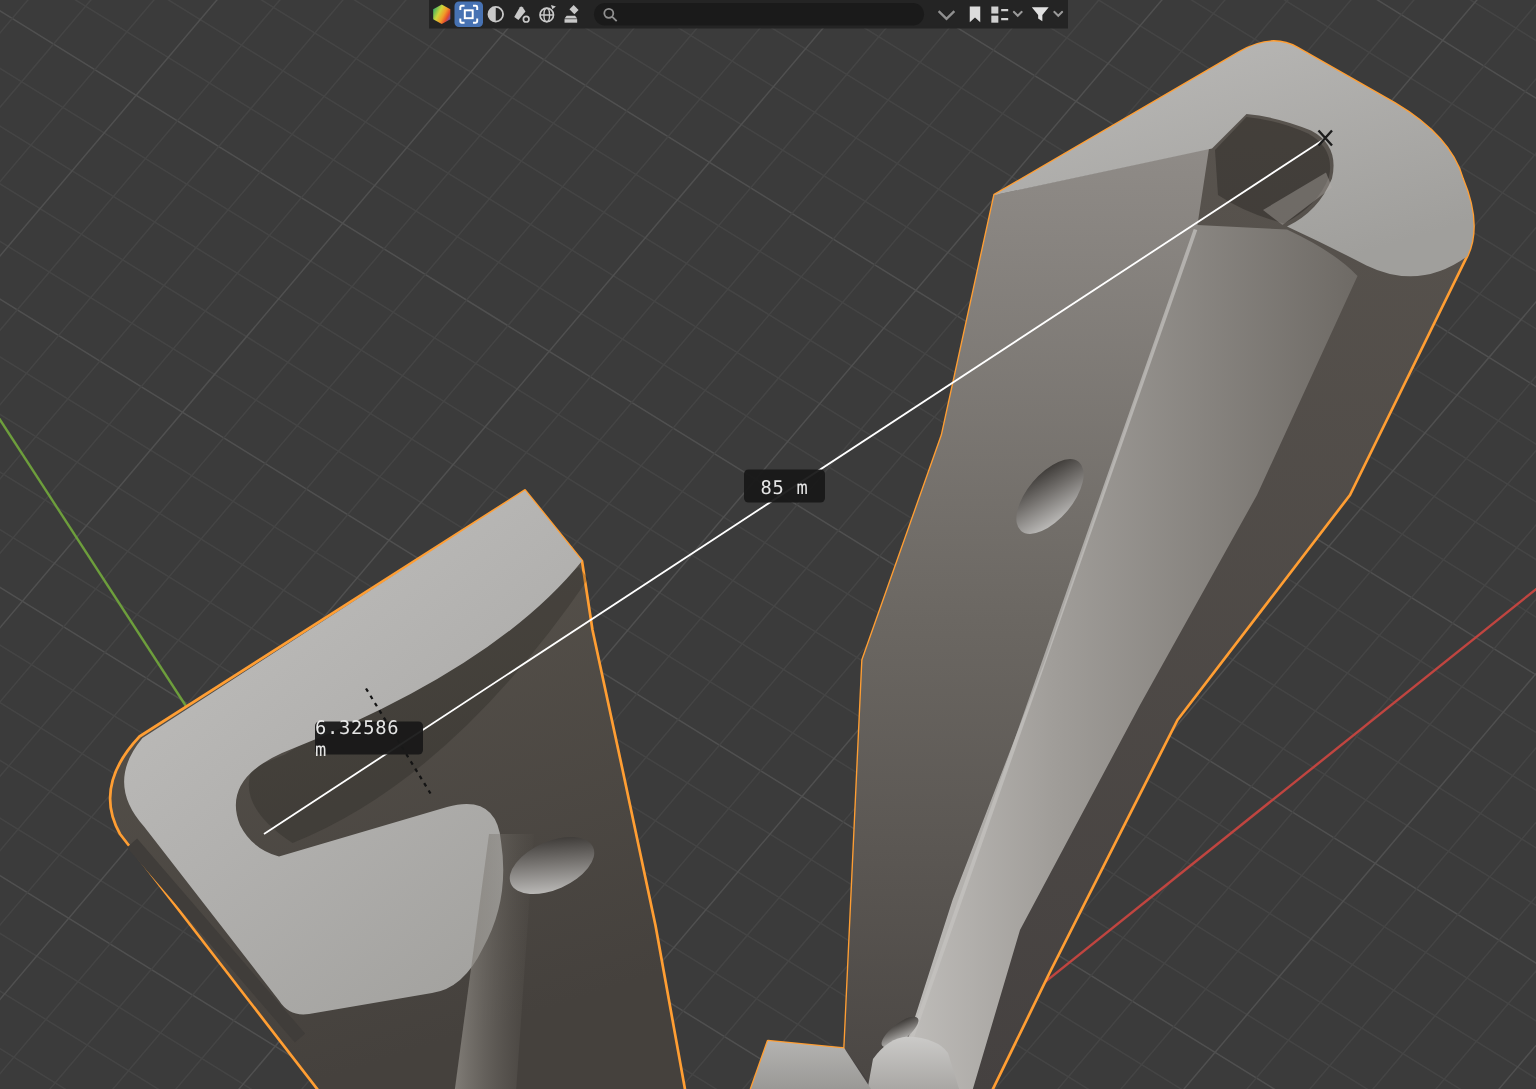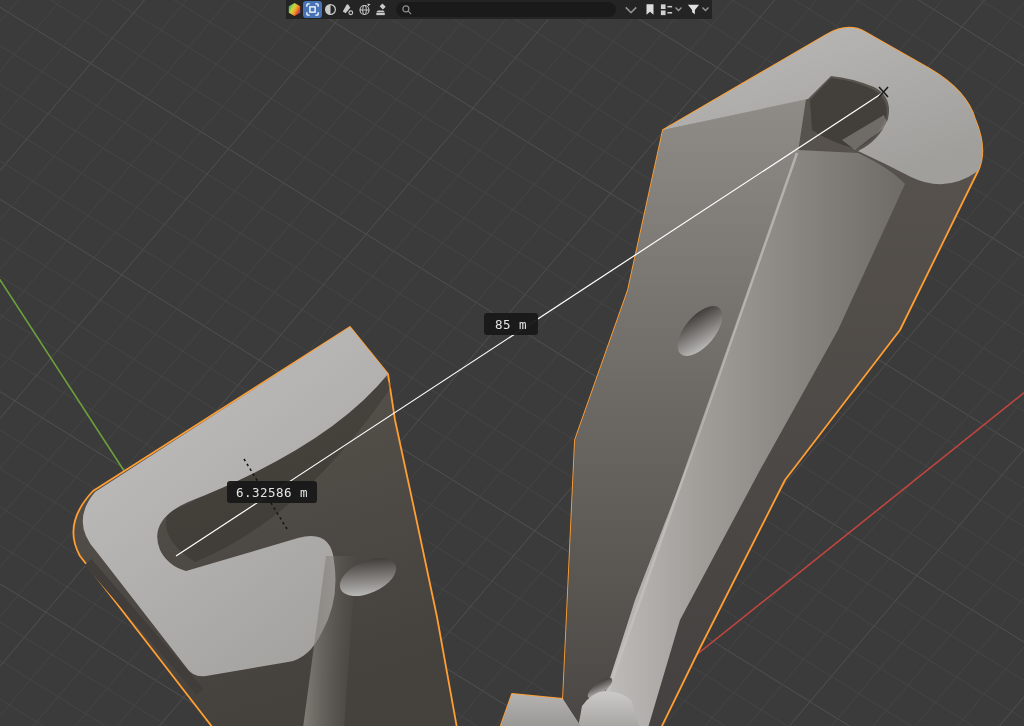--- a/index.html
+++ b/index.html
@@ -17,22 +17,22 @@
   .gl.major{stroke:var(--grid-major);}
   .axis-y{stroke:var(--axis-y);stroke-width:1.6;}
   .axis-x{stroke:var(--axis-x);stroke-width:1.6;}
   .silhouette{stroke:var(--selection-outline);stroke-width:1.8;stroke-linejoin:round;}
   .measure{stroke:var(--measure-line);stroke-width:1.2;fill:none;}
   .measure-dash{stroke:#141414;stroke-width:1.5;stroke-dasharray:2.5 3.2;fill:none;}
   .measure-cross{stroke:#1c1c1c;stroke-width:1.6;fill:none;}
   .mlabel{position:absolute;z-index:5;background:var(--label-bg);opacity:0.95;border-radius:3px;
           color:var(--label-text);font-family:"DejaVu Sans Mono",monospace;font-size:12.5px;
           display:flex;align-items:center;justify-content:center;letter-spacing:.5px;}
-  #label-total{left:484px;top:313px;width:54px;height:22px;}
-  #label-segment{left:227px;top:481px;width:90px;height:22px;}
+  #label-total{left:496px;top:313px;width:54px;height:22px;}
+  #label-segment{left:210px;top:481px;width:72px;height:22px;}
   
   #topbar{position:absolute;left:286px;top:0;width:426px;height:19px;z-index:10;
           background:var(--topbar-bg);display:flex;align-items:center;padding:0;box-sizing:border-box;}
   .tb-btn{height:17px;min-width:17px;display:flex;align-items:center;justify-content:center;
           border:none;background:transparent;padding:0 1px;margin:0;cursor:default;}
   .tb-btn.active{background:var(--active-tool);border-radius:3px;min-width:19px;}
   .tb-btn svg{display:block;}
   #search-box{flex:1;height:15px;margin:0 5px 0 6px;background:var(--search-bg);border-radius:8px;
               display:flex;align-items:center;padding:0 5px;gap:3px;}
   #search-box input{flex:1;background:transparent;border:none;outline:none;color:#cfcfcf;

